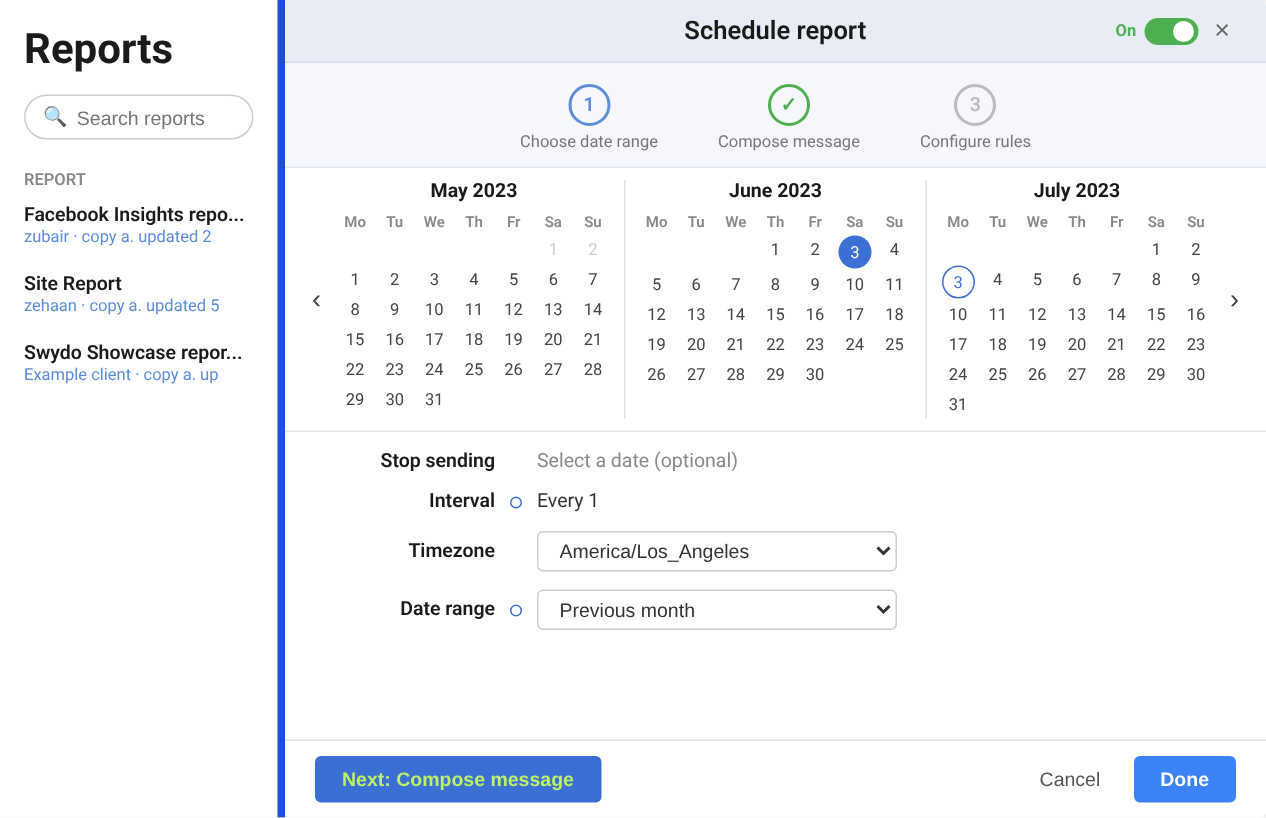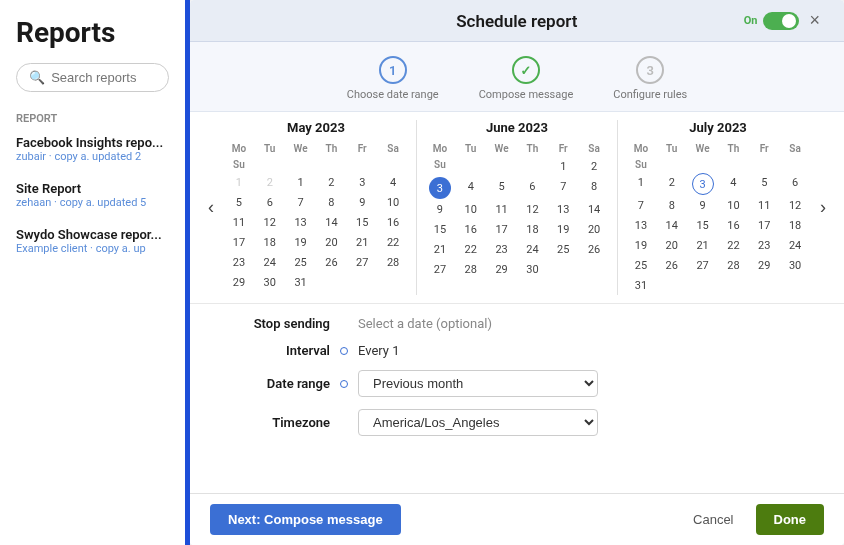--- a/index.html
+++ b/index.html
@@ -215,21 +215,21 @@
     }
     .cal-month-title {
       text-align: center;
       font-weight: 700;
       font-size: 13px;
       color: #1a1a1a;
       margin-bottom: 6px;
     }
     .cal-grid {
       display: grid;
-      grid-template-columns: repeat(6, 1fr);
+      grid-template-columns: repeat(7, 1fr);
       gap: 1px;
     }
     .cal-day-header {
       text-align: center;
       font-size: 10px;
       font-weight: 600;
       color: #888;
       padding: 2px 0;
     }
     .cal-day {
@@ -339,38 +339,38 @@
     .modal-footer {
       display: flex;
       justify-content: space-between;
       align-items: center;
       padding: 10px 20px;
       border-top: 1px solid #e0e0e0;
       background: #fff;
     }
     .btn-next {
       background: #3b6fd4;
-      color: #ffffff;
+      color: #bef264;
       border: none;
       border-radius: 4px;
       padding: 8px 18px;
       font-size: 13px;
       font-weight: 700;
       cursor: pointer;
     }
     .btn-cancel {
       background: none;
       border: none;
       font-size: 13px;
       color: #555;
       cursor: pointer;
       padding: 8px 14px;
     }
     .btn-done {
-      background: #4d7c0f;
+      background: #3b82f6;
       color: #fff;
       border: none;
       border-radius: 4px;
       padding: 8px 18px;
       font-size: 13px;
       font-weight: 600;
       cursor: pointer;
     }
     .footer-right {
       display: flex;
@@ -606,40 +606,40 @@
 
       <div class="form-row">
         <div class="form-label">Interval</div>
         <div class="form-dot outline"></div>
         <div class="interval-row">
           <span class="interval-text">Every 1</span>
         </div>
       </div>
 
       <div class="form-row">
+        <div class="form-label">Timezone</div>
+        <div style="width:8px"></div>
+        <select class="form-select-wide">
+          <option>America/Los_Angeles</option>
+          <option>America/New_York</option>
+          <option>Europe/London</option>
+          <option>UTC</option>
+        </select>
+      </div>
+
+      <div class="form-row">
         <div class="form-label">Date range</div>
         <div class="form-dot outline"></div>
         <select class="form-select-wide">
           <option>Previous month</option>
           <option>Current month</option>
           <option>Last 7 days</option>
           <option>Last 30 days</option>
         </select>
       </div>
-
-      <div class="form-row">
-        <div class="form-label">Timezone</div>
-        <div style="width:8px"></div>
-        <select class="form-select-wide">
-          <option>America/Los_Angeles</option>
-          <option>America/New_York</option>
-          <option>Europe/London</option>
-          <option>UTC</option>
-        </select>
-      </div>
     </div>
   </div>
 
   <div class="modal-footer">
     <button class="btn-next">Next: Compose message</button>
     <div class="footer-right">
       <button class="btn-cancel">Cancel</button>
       <button class="btn-done">Done</button>
     </div>
   </div>

